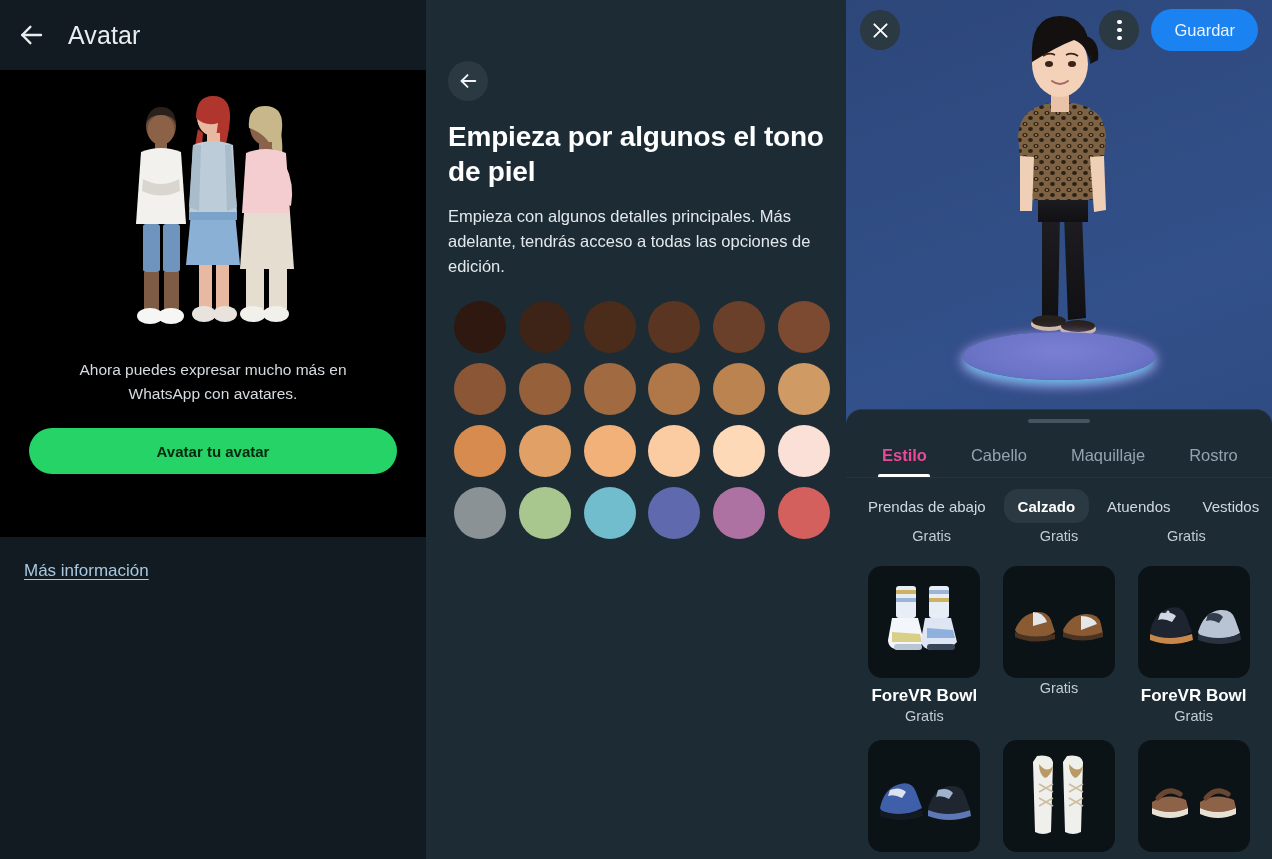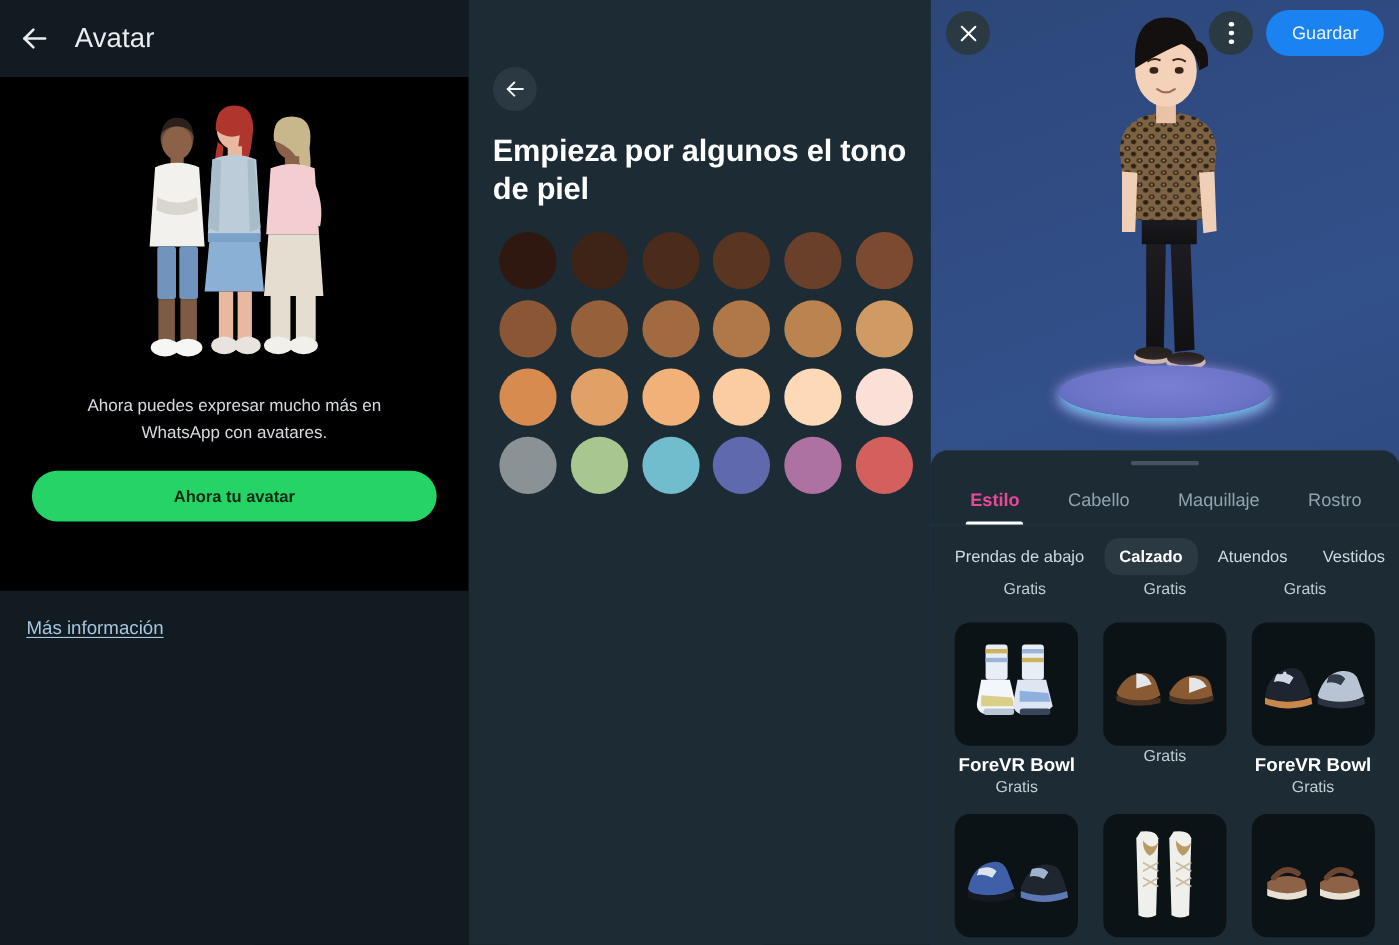--- a/index.html
+++ b/index.html
@@ -253,38 +253,39 @@
             <path d="M172 80 q10 20 6 42 l-9-4 q4-20-3-36z" fill="#f3cdd0"></path>
             <path d="M131 129 l46 0 l4 56 l-54 0z" fill="#e5ded0"></path>
             <rect x="133" y="185" width="18" height="40" fill="#e5ded0"></rect>
             <rect x="156" y="185" width="18" height="40" fill="#e5ded0"></rect>
             <ellipse cx="140" cy="230" rx="13" ry="8" fill="#f2f0eb"></ellipse>
             <ellipse cx="163" cy="230" rx="13" ry="8" fill="#f2f0eb"></ellipse>
           </g>
         </svg>
       </div>
       <div class="left-caption">Ahora puedes expresar mucho más en WhatsApp con avatares.</div>
-      <button class="create-btn">Ahora tu avatar</button>
+      <button class="create-btn">Avatar tu avatar</button>
     </div>
 
     <div class="left-footer">
       <span class="more-info">Más información</span>
     </div>
   </div>
 
   <div class="panel-mid">
     <div class="circ-back">
       <span>
         <svg width="22" height="22" viewBox="0 0 24 24" fill="none" stroke="#f2f5f7" stroke-width="2" stroke-linecap="round" stroke-linejoin="round">
           <line x1="20" y1="12" x2="5" y2="12"></line>
             <polyline points="11.5,5.5 5,12 11.5,18.5"></polyline>
         </svg>
       </span>
     </div>
     <h1 class="mid-title">Empieza por algunos el tono de piel</h1>
+    <p class="mid-desc">Empieza con algunos detalles principales. Más adelante, tendrás acceso a todas las opciones de edición.</p>
     <div class="swatch-grid" id="swatch-grid">
         <div class="swatch-cell">
           <div class="swatch" style="background: rgb(46, 24, 16);"></div>
         </div>
         <div class="swatch-cell">
           <div class="swatch" style="background: rgb(62, 35, 23);"></div>
         </div>
         <div class="swatch-cell">
           <div class="swatch" style="background: rgb(75, 44, 27);"></div>
         </div>

